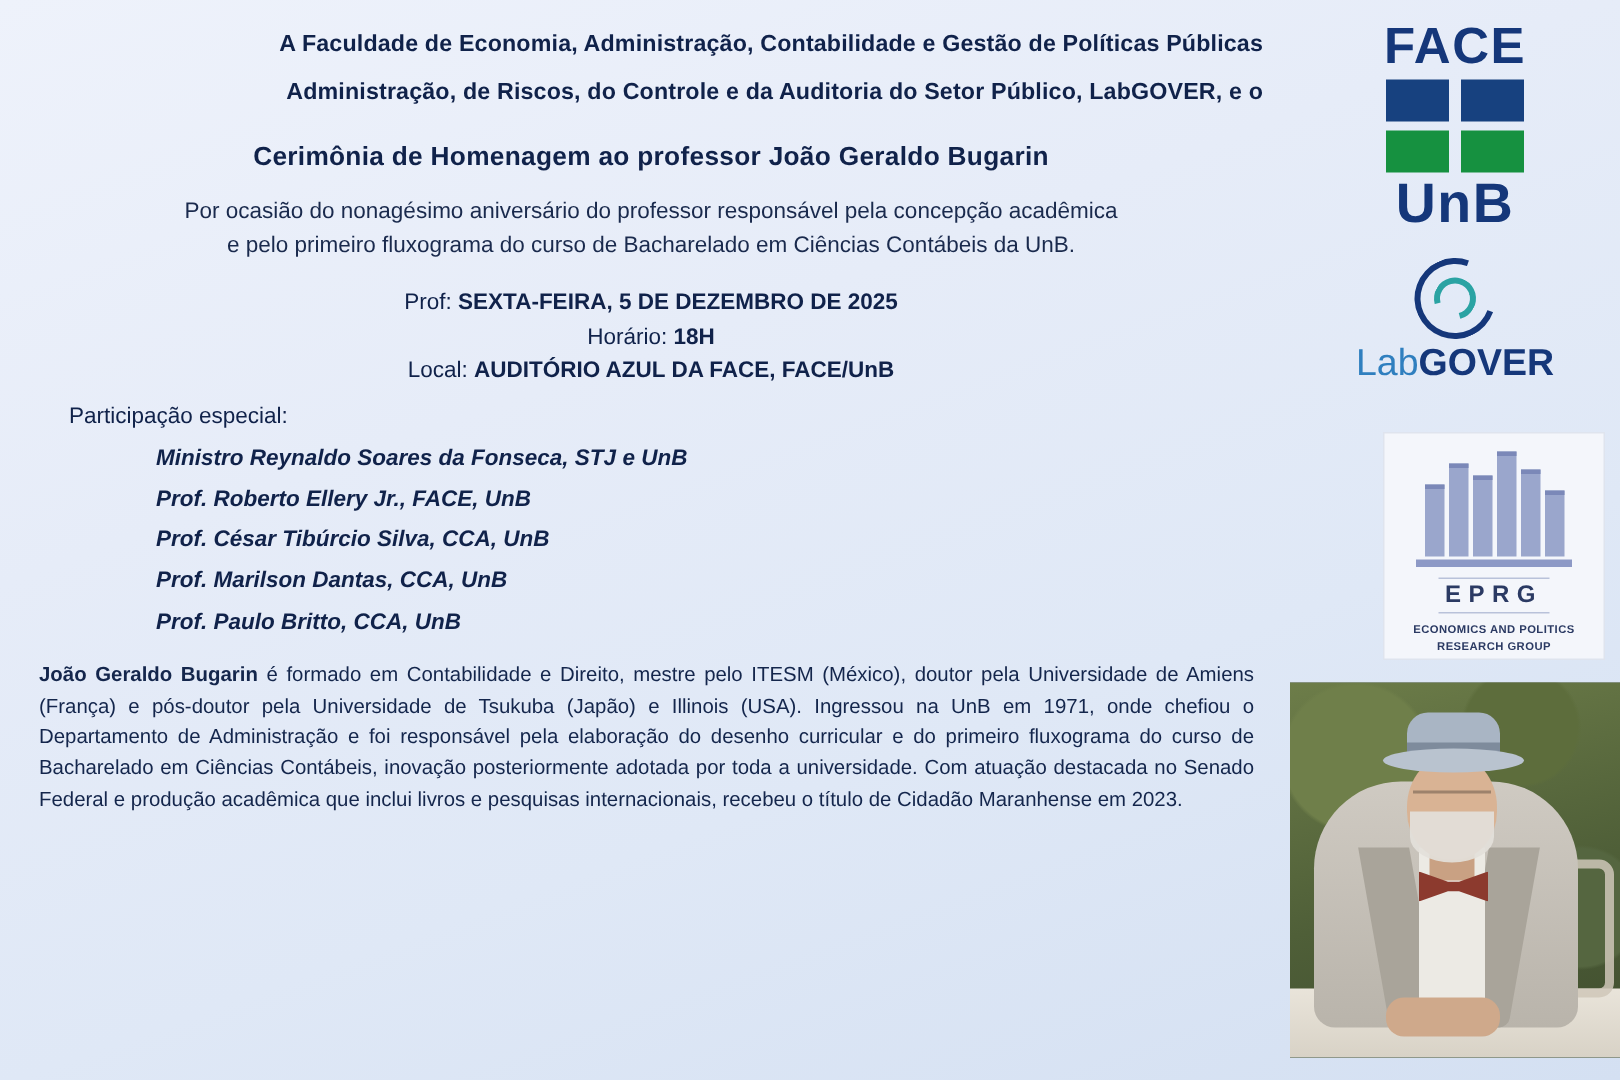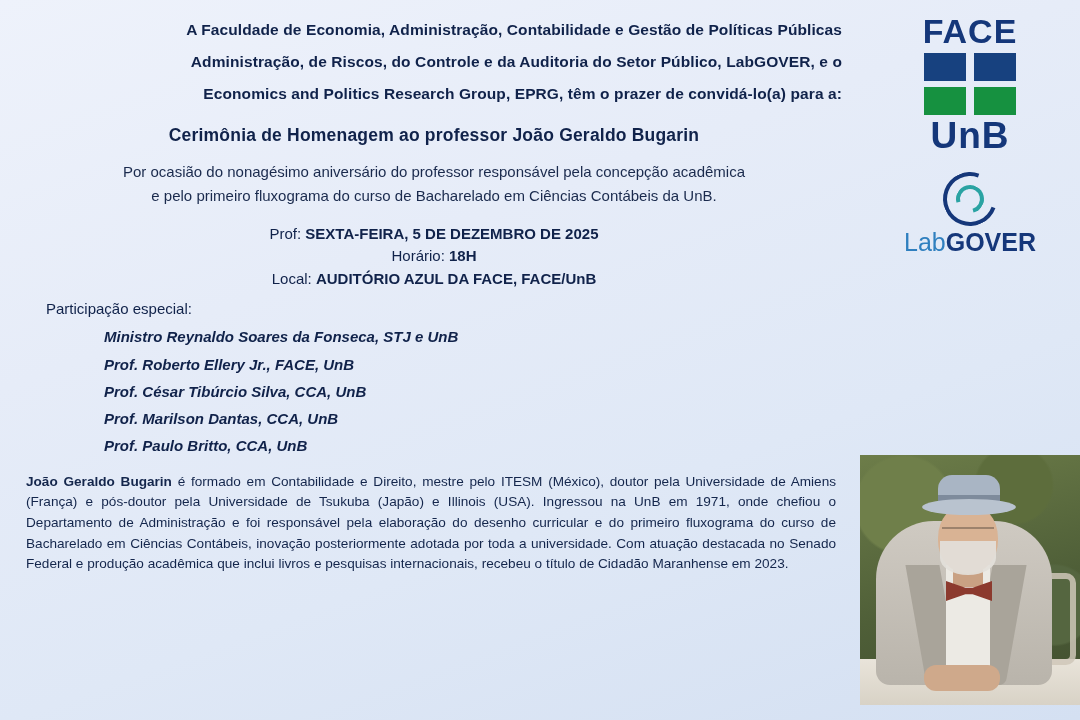--- a/index.html
+++ b/index.html
@@ -337,21 +337,20 @@
 </head>
 <body>
 
 <div class="page">
 
   <div class="content">
 
     <div class="headline">
       <span class="ln">A Faculdade de Economia, Administração, Contabilidade e Gestão de Políticas Públicas</span>
       <span class="ln">Administração, de Riscos, do Controle e da Auditoria do Setor Público, LabGOVER, e o</span>
-      <span class="ln">Economics and Politics Research Group, EPRG, têm o prazer de convidá-lo(a) para a:</span>
     </div>
 
     <div class="ceremony">Cerimônia de Homenagem ao professor João Geraldo Bugarin</div>
 
     <div class="occasion">
       <span>Por ocasião do nonagésimo aniversário do professor responsável pela concepção acadêmica</span><br>
       <span>e pelo primeiro fluxograma do curso de Bacharelado em Ciências Contábeis da UnB.</span>
     </div>
 
     <div class="details">
@@ -397,20 +396,36 @@
     </div>
 
     <div class="labgover">
       <div class="lg-mark">
         <span class="ring-o"></span>
         <span class="ring-i"></span>
       </div>
       <div class="lg-text"><span class="lab">Lab</span><span class="gov">GOVER</span></div>
     </div>
 
+    <div class="eprg">
+      <div class="cols">
+        <i style="height:48px"></i>
+        <i style="height:62px"></i>
+        <i style="height:54px"></i>
+        <i style="height:70px"></i>
+        <i style="height:58px"></i>
+        <i style="height:44px"></i>
+      </div>
+      <div class="base"></div>
+      <div class="letters">EPRG</div>
+      <div class="sub">
+        <span>ECONOMICS AND POLITICS</span><br>
+        <span>RESEARCH GROUP</span>
+      </div>
+    </div>
 
     <div class="photo">
       <span class="bg"></span>
       <span class="table"></span>
       <span class="chair"></span>
       <span class="body"></span>
       <span class="lapelL"></span>
       <span class="lapelR"></span>
       <span class="shirt"></span>
       <span class="neck"></span>

